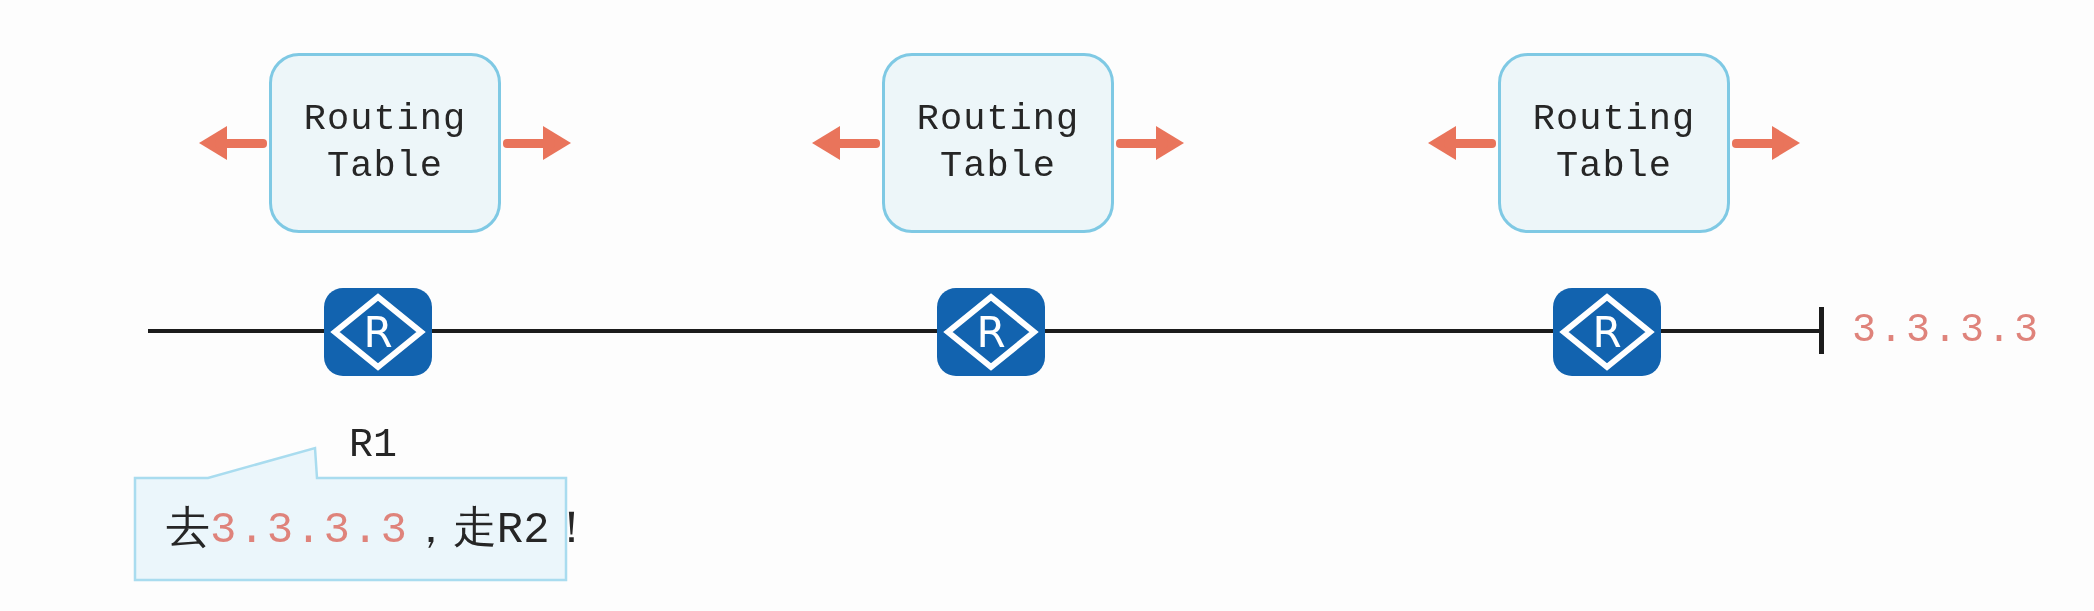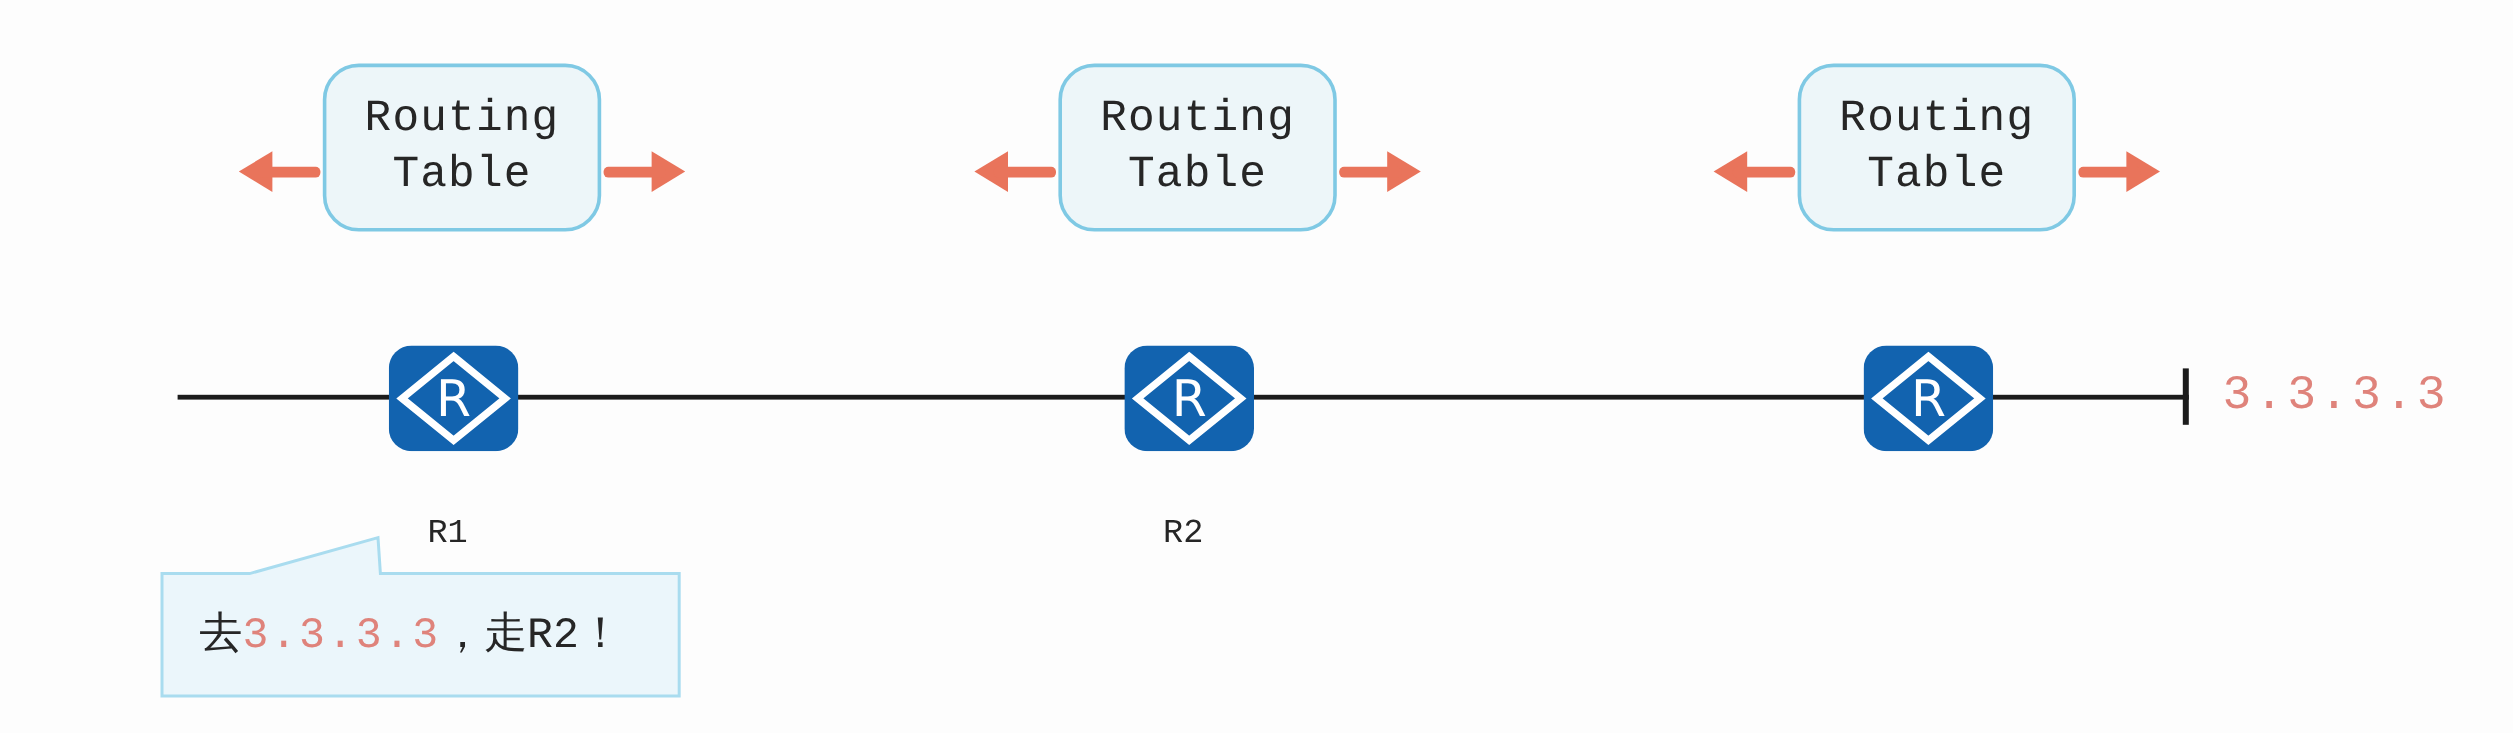--- a/index.html
+++ b/index.html
@@ -24,21 +24,21 @@
     position:absolute;left:1852px;top:305px;height:52px;line-height:52px;
     font-size:40px;letter-spacing:3px;color:var(--accent-text,#df837b);
     white-space:nowrap;
   }
 
   
   .router-group{position:absolute;top:40px;width:400px;height:440px;}
   .g1{left:185px}.g2{left:798px}.g3{left:1414px}
 
   .rt-box{
-    position:absolute;left:84px;top:13px;width:232px;height:140px;
+    position:absolute;left:84px;top:13px;width:232px;height:180px;
     box-sizing:border-box;
     border:3px solid var(--box-border,#7fc9e4);
     border-radius:30px;
     background:var(--box-fill,#edf6f9);
     display:flex;flex-direction:column;align-items:center;justify-content:center;
     z-index:2;
   }
   .rt-line{
     font-size:37px;line-height:47px;color:var(--text,#262626);
     letter-spacing:1px;white-space:nowrap;
@@ -51,29 +51,29 @@
   .arrow-left  .shaft{left:16px;right:0;}
   .arrow-right .shaft{left:0;right:16px;}
   .arrow .head{position:absolute;top:0;width:0;height:0;}
   .arrow-left  .head{left:0;border-top:17px solid transparent;border-bottom:17px solid transparent;border-right:28px solid var(--accent,#e9745b);}
   .arrow-right .head{right:0;border-top:17px solid transparent;border-bottom:17px solid transparent;border-left:28px solid var(--accent,#e9745b);}
 
   .router-icon{position:absolute;left:139px;top:248px;width:108px;height:88px;z-index:3;}
 
   .router-label{
     position:absolute;left:-12px;top:382px;width:400px;height:48px;
-    text-align:center;font-size:28px;line-height:48px;color:var(--text,#262626);
+    text-align:center;font-size:40px;line-height:48px;color:var(--text,#262626);
   }
 
   
   .bubble{position:absolute;left:133px;top:444px;width:438px;height:140px;}
   .bubble svg{position:absolute;left:0;top:0;width:438px;height:140px;}
   .bubble-text{
     position:absolute;left:33px;top:36px;height:100px;line-height:100px;
-    font-size:36px;color:var(--text,#262626);white-space:nowrap;
+    font-size:44px;color:var(--text,#262626);white-space:nowrap;
   }
   .bubble-text .hl{color:var(--accent-text,#df837b);letter-spacing:2px;}
 </style>
 </head>
 <body>
 
 <div id="canvas">
 
   <div class="net-line"></div>
   <div class="end-tick"></div>
@@ -111,21 +111,20 @@
     </div>
     <div class="rt-box">
       <div class="rt-line">Routing</div>
       <div class="rt-line">Table</div>
     </div>
     <svg class="router-icon" viewBox="0 0 108 88">
       <rect x="0" y="0" width="108" height="88" rx="19" fill="#1263AF"></rect>
       <path d="M54 9 L97 44 L54 79 L11 44 Z" fill="none" stroke="#ffffff" stroke-width="6" stroke-linejoin="miter"></path>
       <text x="54" y="59" text-anchor="middle" font-size="42" fill="#ffffff" font-family="DejaVu Sans, sans-serif">R</text>
     </svg>
-    <div class="router-label">R2</div>
   </div>
 
   <div class="router-group g3">
     <div class="arrow arrow-left">
       <div class="head"></div>
       <div class="shaft"></div>
     </div>
     <div class="arrow arrow-right">
       <div class="head"></div>
       <div class="shaft"></div>

